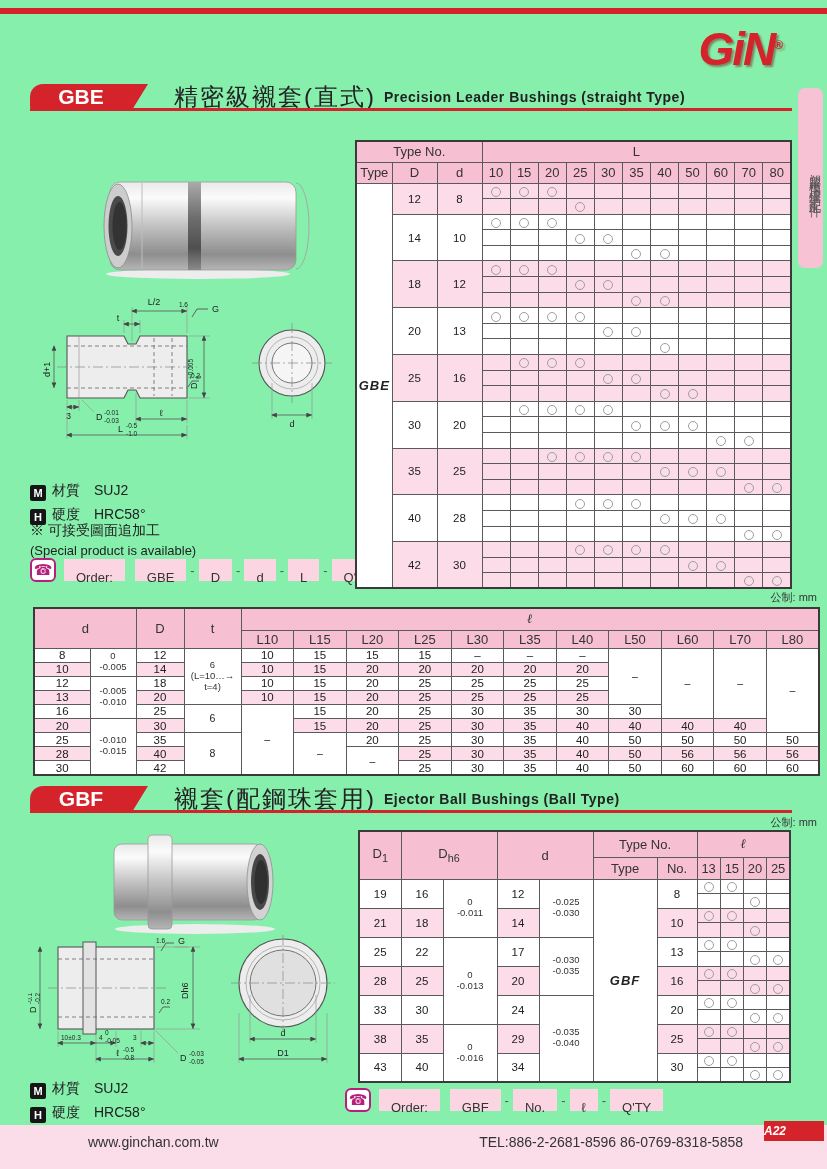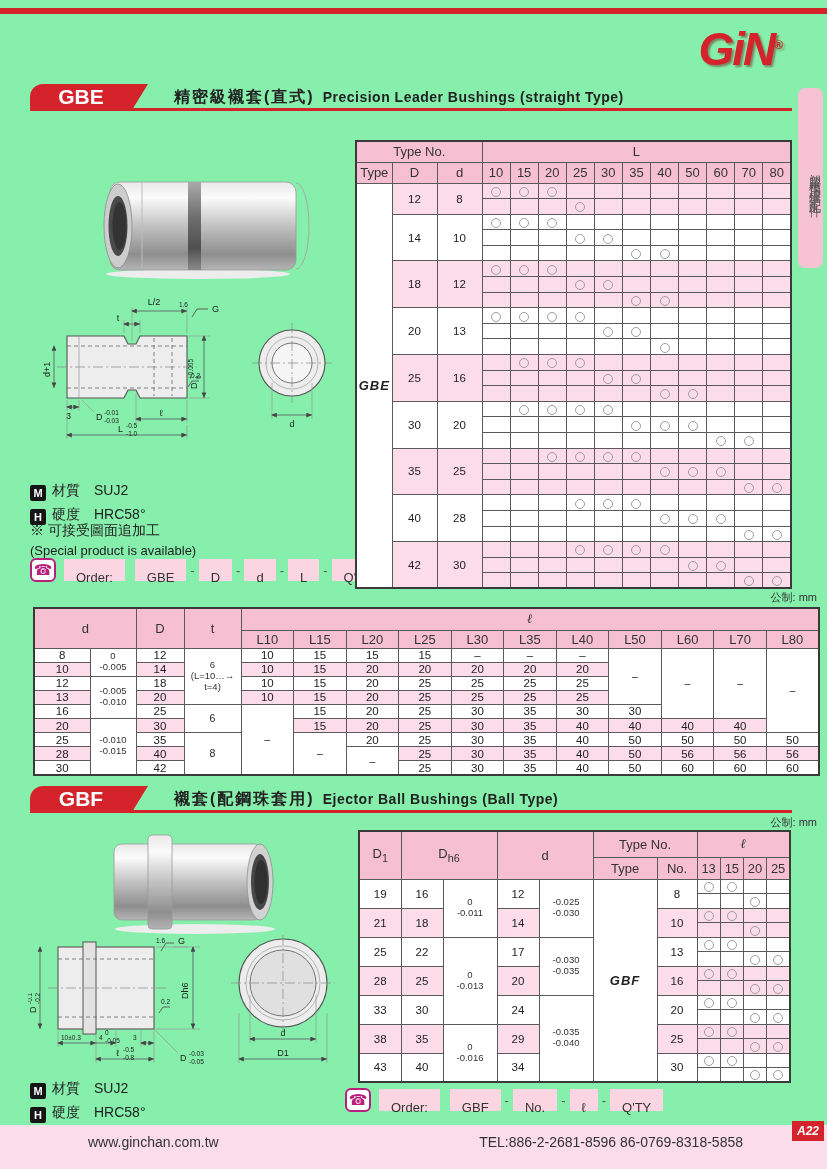--- a/index.html
+++ b/index.html
@@ -7,21 +7,21 @@
   body{background:#fff;font-family:"Liberation Sans",sans-serif;color:#333}
   #page{position:relative;width:827px;height:1169px;background:#86efac;overflow:hidden}
   .abs{position:absolute}
   .topbar{top:8px;left:0;width:827px;height:6px;background:var(--red)}
   .logo{top:22px;right:46px;font-size:46px;font-weight:bold;font-style:italic;color:var(--red);letter-spacing:-2px;text-shadow:2px 2px 2px rgba(110,10,10,.45)}
   .logo sup{font-size:12px;font-style:normal;vertical-align:super}
   .sidetab{top:88px;right:4px;width:25px;height:180px;background:#f7c3d4;border-radius:7px;writing-mode:vertical-rl;text-orientation:upright;font-size:12px;color:#555;text-align:center;letter-spacing:4px;padding-top:8px}
   .sec{left:30px;height:26px;display:flex;align-items:center}
   .redtab{position:relative;background:var(--red);color:#fff;font-size:21px;font-weight:bold;width:102px;text-align:center;height:26px;line-height:26px;border-radius:13px 0 0 4px}
   .redtab::after{content:"";position:absolute;right:-16px;top:0;width:0;height:0;border-top:26px solid var(--red);border-right:16px solid transparent}
-  .tzh{margin-left:42px;font-size:16px;font-weight:bold;letter-spacing:2px;color:#222}
+  .tzh{margin-left:42px;font-size:24px;font-weight:normal;letter-spacing:2px;color:#222}
   .ten{margin-left:8px;font-size:14px;font-weight:bold;color:#222;letter-spacing:.5px}
   .rule{left:30px;width:762px;height:3px;background:var(--red)}
   .unit{right:10px;font-size:11px;color:#333}
   
   table.grid{border-collapse:collapse;width:100%;table-layout:fixed;font-size:11.5px;color:#222;border:2px solid #3a3a3a}
   table.grid td{border:1px solid #5a5a5a;text-align:center;vertical-align:middle;padding:0;overflow:hidden;background:#fff}
   tr.hd td{background:var(--pinkhd);font-size:13px;color:#333}
   tr.hd.h1 td{height:21px} tr.hd.h2 td{height:21px}
   .dimt tr.hd.h1 td{height:22px} .dimt tr.hd.h2 td{height:18px}
   tr.dr td{height:15.6px}
@@ -45,21 +45,21 @@
   .ostrip{display:flex;align-items:center}
   .phonebox{display:inline-flex;align-items:center;justify-content:center;width:26px;height:24px;border:2px solid #b81f7c;border-radius:6px;margin-right:8px;background:#fff}
   .phoneglyph{color:#b81f7c;font-size:15px;font-family:"DejaVu Sans",sans-serif;line-height:1}
   .obox{display:inline-block;background:var(--pinkbox);padding:8px 12px;height:22px;line-height:22px;font-size:13px;color:#333;text-align:center}
   .olabel{margin-right:10px}
   .osep{margin:0 4px;color:#555;font-size:13px}
   
   .footer{top:1125px;left:0;width:827px;height:44px;background:#fbdde9}
   .site{position:absolute;left:88px;top:9px;font-size:14px;color:#333}
   .tel{position:absolute;right:84px;top:9px;font-size:14px;color:#333}
-  .a22{top:1121px;right:3px;width:32px;height:20px;background:var(--red);color:#fff;font-weight:bold;font-style:italic;font-size:12px;text-align:center;line-height:20px}
+  .a22{top:1121px;right:3px;width:60px;height:20px;background:var(--red);color:#fff;font-weight:bold;font-style:italic;font-size:12px;text-align:left;line-height:20px}
   
   .td-part{fill:#ededed;stroke:#555;stroke-width:1.1}
   .td-line{stroke:#555;stroke-width:.9;fill:none}
   .td-thin{stroke:#999;stroke-width:.7;fill:none}
   .td-dash{stroke:#666;stroke-width:.8;stroke-dasharray:4 3;fill:none}
   .td-cl{stroke:#888;stroke-width:.7;stroke-dasharray:10 3 2 3;fill:none}
   .td-dim{stroke:#555;stroke-width:.8;fill:none}
   text.dim{font-size:9px;fill:#222;font-family:"Liberation Sans",sans-serif}
   text.dims{font-size:6.5px;fill:#222;font-family:"Liberation Sans",sans-serif}
 </style>

